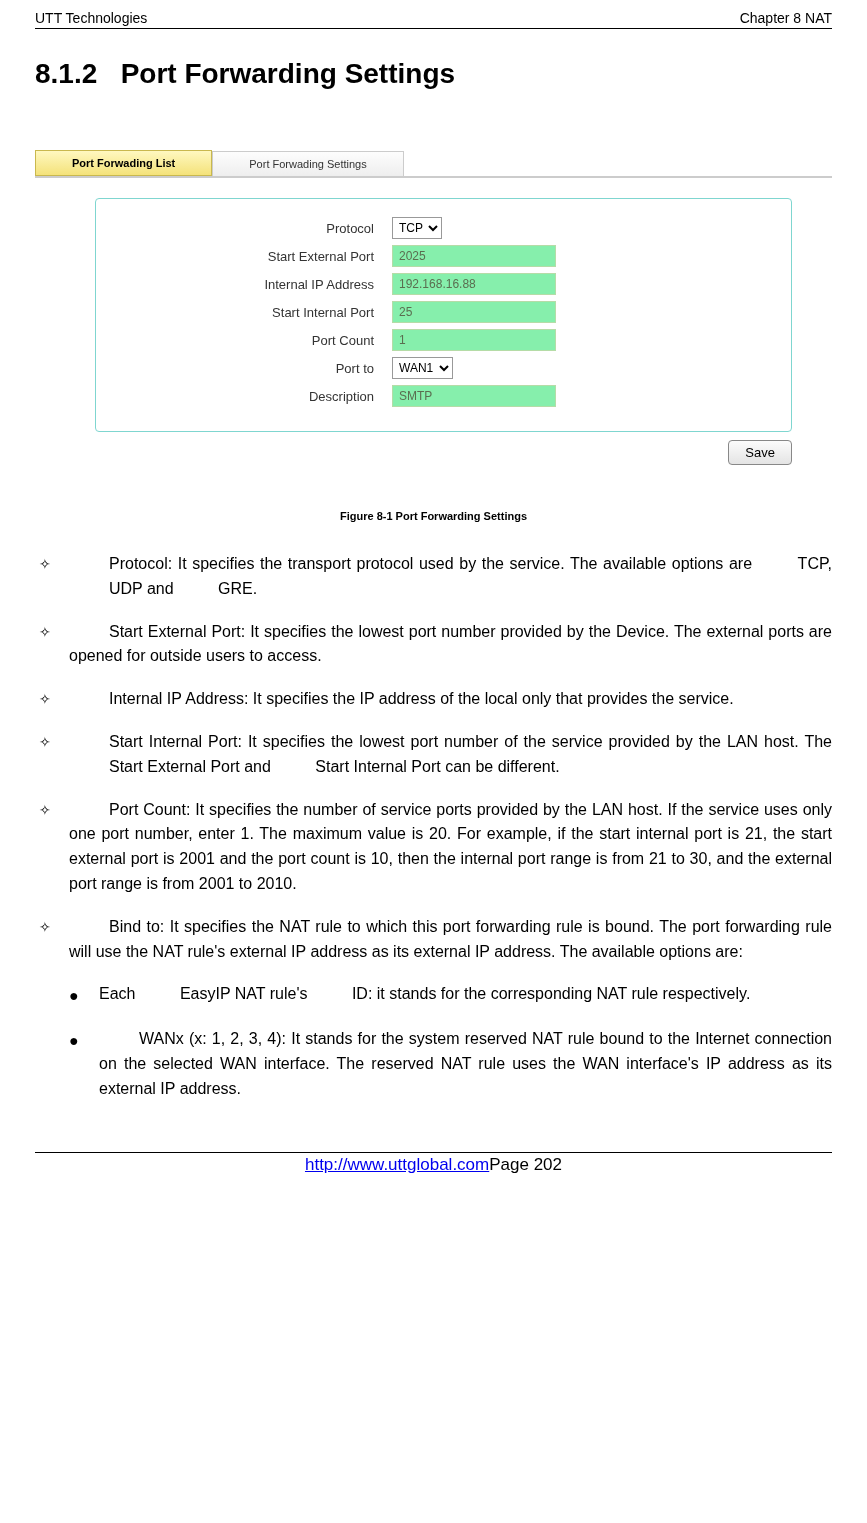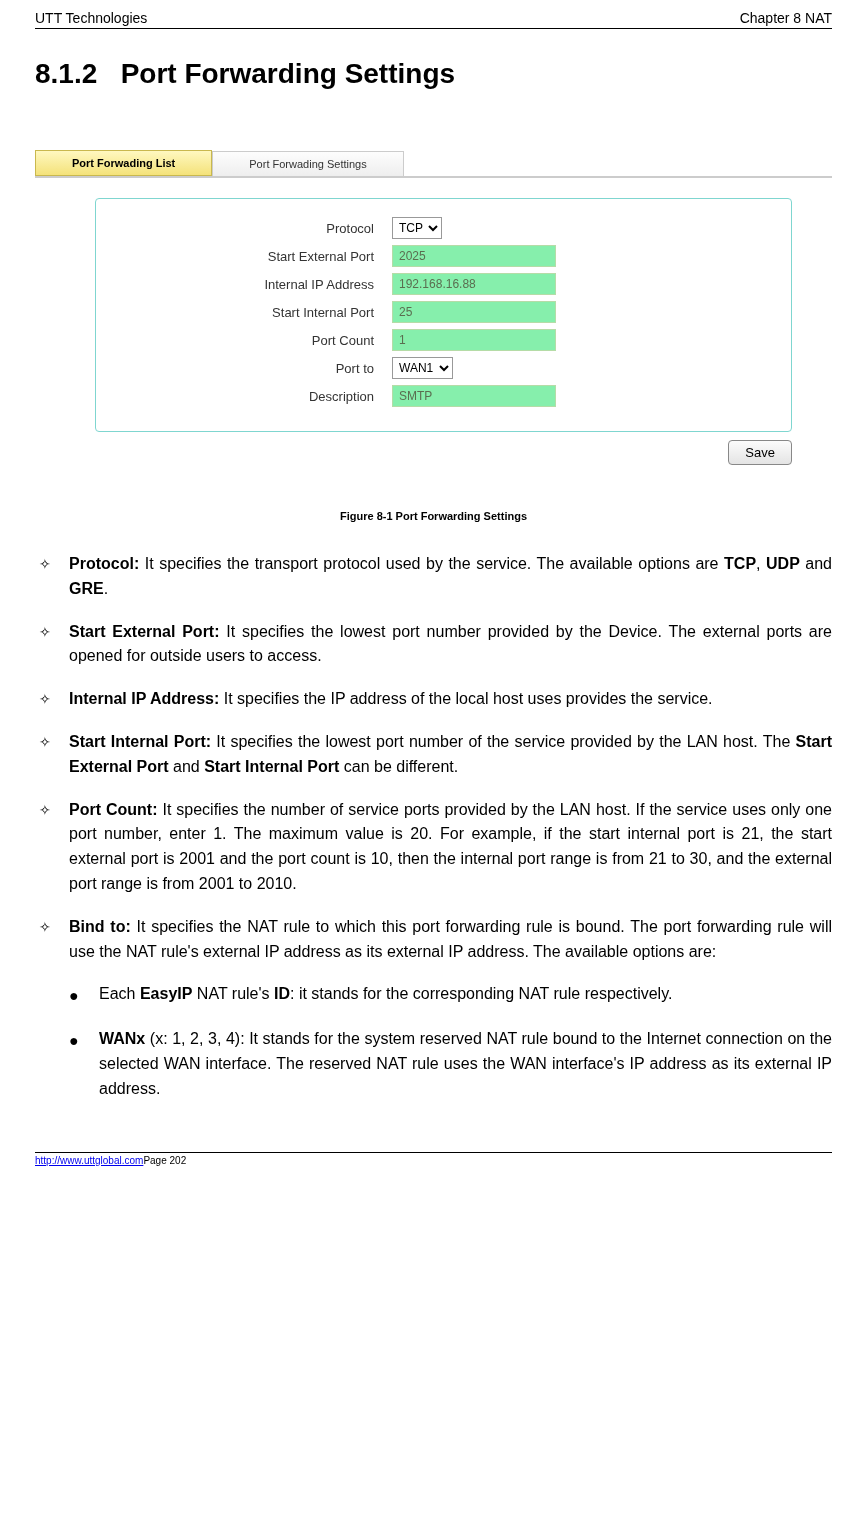--- a/index.html
+++ b/index.html
@@ -136,28 +136,28 @@
     }
     .bullet {
       width: 30px;
       flex-shrink:0;
       padding-top:2px;
       text-align:left;
       padding-left:4px;
     }
     .footer-bar {
       display: flex;
-      justify-content: flex-start;
+      justify-content: center;
       border-top: 1px solid #000;
       padding-top: 2px;
-      font-size: 10px;
+      font-size: 17px;
       margin-top: 50px;
     }
     .footer-bar a { color: #0000EE; text-decoration: underline;}
-    b { font-weight: bold; }
+    b { font-weight: normal; margin-left: 40px; }
   </style>
 </head>
 <body>
 
 <div class="page">
   <div class="header-bar">
     <span>UTT Technologies</span>
     <span>Chapter 8 NAT</span>
   </div>
 
@@ -220,21 +220,21 @@
       <div class="item-text">
         <b>Protocol:</b><span> It specifies the transport protocol used by the service. The available options are </span><b>TCP</b><span>, </span><b>UDP</b><span> and </span><b>GRE</b><span>.</span>
       </div>
     </div>
     <div class="item">
       <div class="diamond">✧</div>
       <div class="item-text"><b>Start External Port:</b><span> It specifies the lowest port number provided by the Device. The external ports are opened for outside users to access.</span></div>
     </div>
     <div class="item">
       <div class="diamond">✧</div>
-      <div class="item-text"><b>Internal IP Address:</b><span> It specifies the IP address of the local host uses provides the service.</span></div>
+      <div class="item-text"><b>Internal IP Address:</b><span> It specifies the IP address of the local only that provides the service.</span></div>
     </div>
     <div class="item">
       <div class="diamond">✧</div>
       <div class="item-text"><b>Start Internal Port:</b><span> It specifies the lowest port number of the service provided by the LAN host. The </span><b>Start External Port</b><span> and </span><b>Start Internal Port</b><span> can be different.</span></div>
     </div>
     <div class="item">
       <div class="diamond">✧</div>
       <div class="item-text"><b>Port Count:</b><span> It specifies the number of service ports provided by the LAN host. If the service uses only one port number, enter 1. The maximum value is 20. For example, if the start internal port is 21, the start external port is 2001 and the port count is 10, then the internal port range is from 21 to 30, and the external port range is from 2001 to 2010.</span></div>
     </div>
     <div class="item">

